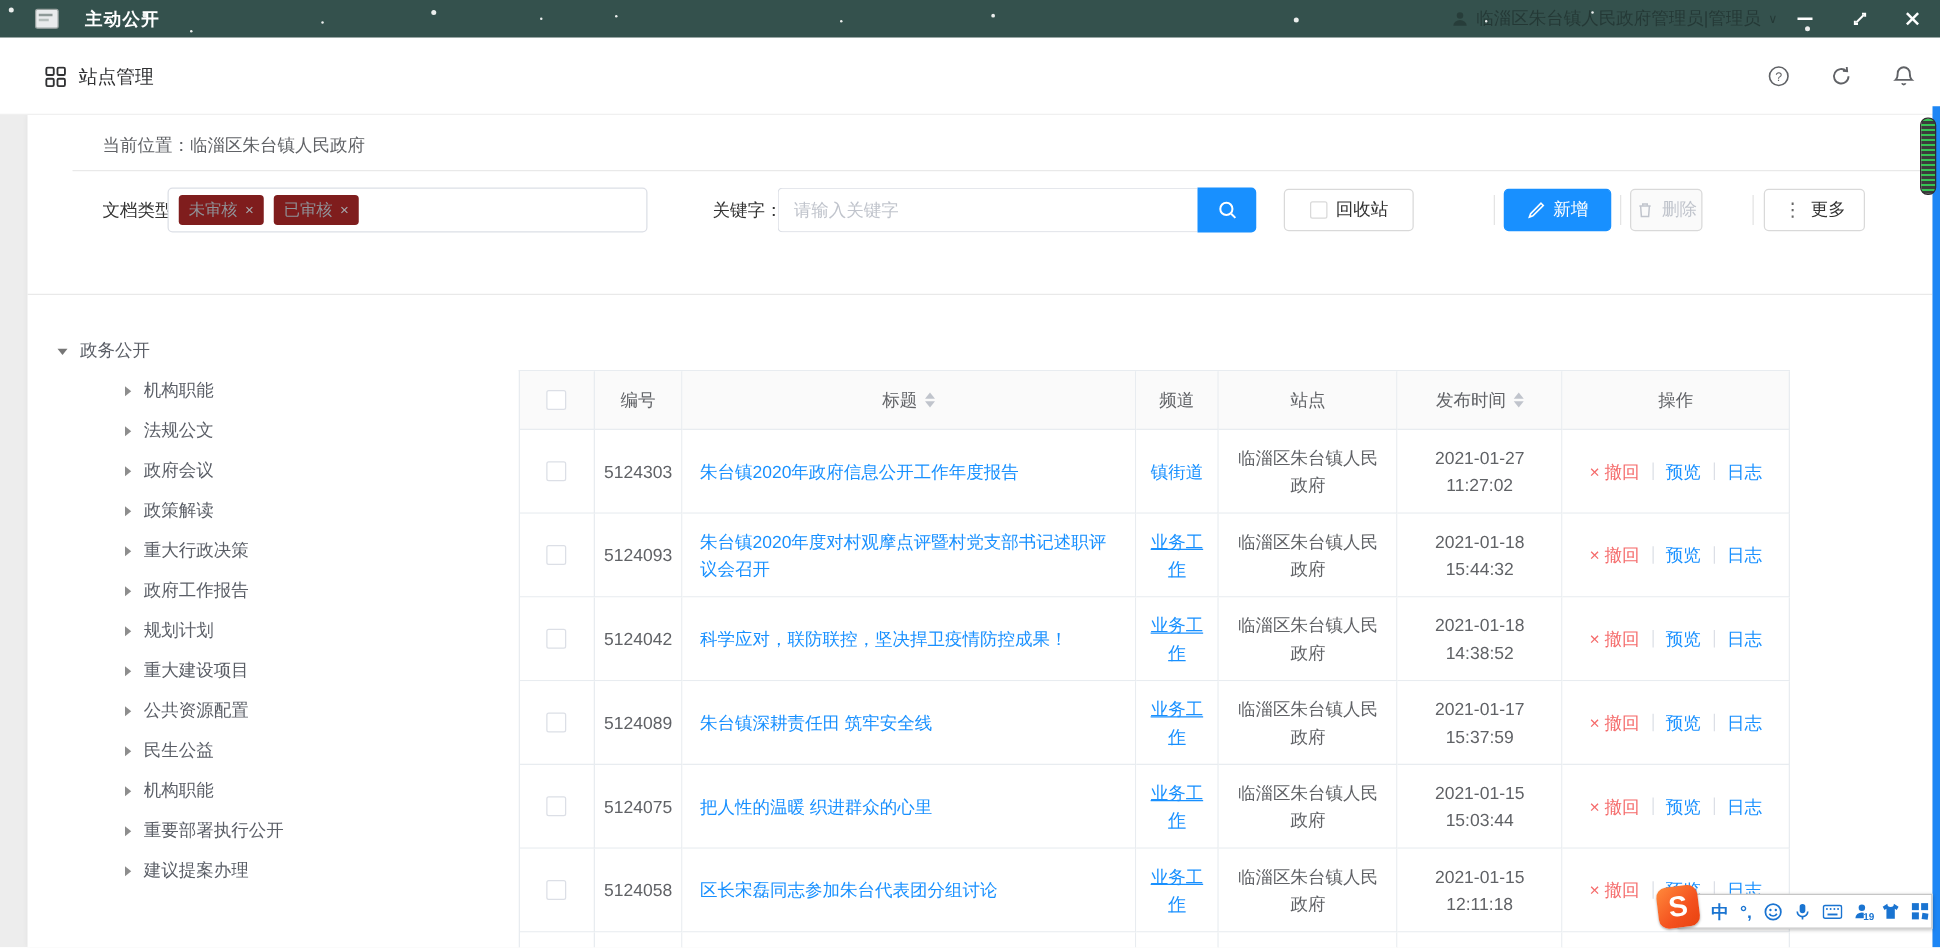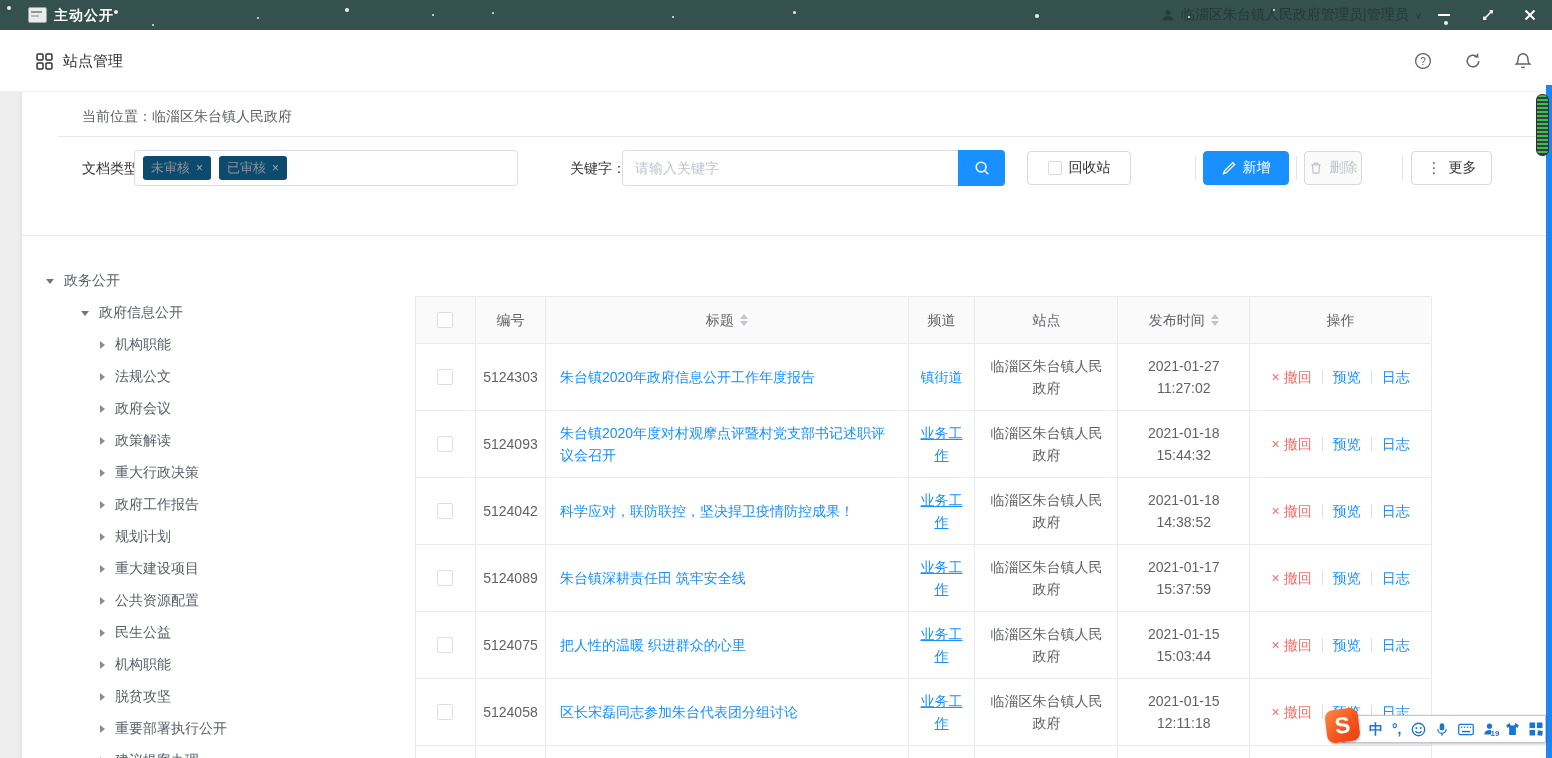--- a/index.html
+++ b/index.html
@@ -5,21 +5,21 @@
   * { box-sizing: border-box; margin: 0; padding: 0; }
   html,body { width:1552px; height:758px; overflow:hidden; }
   body { font-family: "Liberation Sans", "DejaVu Sans", sans-serif; background:#fff; }
   #canvas { position:relative; width:1552px; height:758px; overflow:hidden; background:#fff; }
 
   
   .titlebar { position:absolute; left:0; top:0; width:1552px; height:30px; background:#34514d; z-index:50; }
   .app-icon { position:absolute; left:28px; top:7px; width:19px; height:16px; background:#e9ebec; border:1px solid #9aa3a1; border-radius:2px; }
   .app-icon:before { content:""; position:absolute; left:2px; top:3px; width:11px; height:2px; background:#8f9a98; }
   .app-icon:after { content:""; position:absolute; left:2px; top:7px; width:8px; height:2px; background:#b6bebc; }
-  .tb-title { position:absolute; left:54px; top:7px; color:#fff; font-size:14px; font-weight:bold; letter-spacing:1px; }
+  .tb-title { position:absolute; left:68px; top:7px; color:#fff; font-size:14px; font-weight:bold; letter-spacing:1px; }
   .star { position:absolute; background:#fff; border-radius:50%; opacity:.9; }
   .ghost-user { position:absolute; right:130px; top:6px; display:flex; align-items:center; gap:6px; color:rgba(0,0,0,0.30); font-size:14px; white-space:nowrap; }
   .ghost-user svg { opacity:.8; }
   .win-btn { position:absolute; top:0; width:40px; height:30px; display:flex; align-items:center; justify-content:center; cursor:pointer; }
   .win-min { right:88px; } .win-max { right:44px; } .win-close { right:2px; }
   .min-bar { width:12px; height:2px; background:#fff; }
 
   
   .app-header { position:absolute; left:0; top:30px; width:1552px; height:62px; background:#fff; border-bottom:1px solid #f0f0f0; z-index:20; }
   .hdr-left { position:absolute; left:36px; top:0; height:62px; display:flex; align-items:center; gap:10px; }
@@ -32,21 +32,21 @@
   .card { position:absolute; left:22px; top:0; width:1524px; height:666px; background:#fff; box-shadow:0 0 5px rgba(0,0,0,.08); }
   .breadcrumb { position:absolute; left:60px; top:16px; font-size:14px; color:#606266; }
   .divider-1 { position:absolute; left:36px; right:0; top:44px; height:1px; background:#e9e9e9; }
   .divider-2 { position:absolute; left:0; right:0; top:143px; height:1px; background:#e9e9e9; }
 
   
   .flt-label { position:absolute; top:58px; height:36px; line-height:36px; font-size:14px; color:#333; }
   .lbl-doctype { left:60px; }
   .lbl-keyword { left:548px; }
   .tags-box { position:absolute; left:112px; top:58px; width:384px; height:36px; border:1px solid #dcdfe6; border-radius:4px; display:flex; align-items:center; gap:8px; padding:0 8px; background:#fff; }
-  .tag { background:#0c4a6e; border-radius:3px; height:24px; display:flex; align-items:center; gap:6px; padding:0 8px; font-size:13px; color:#909399; }
+  .tag { background:#7f1d1d; border-radius:3px; height:24px; display:flex; align-items:center; gap:6px; padding:0 8px; font-size:13px; color:#909399; }
   .tag .tag-x { font-size:12px; color:#a6a9ad; cursor:pointer; }
   .kw-input { position:absolute; left:600px; top:58px; width:336px; height:36px; border:1px solid #dcdfe6; border-right:none; border-radius:4px 0 0 4px; padding:0 12px; font-size:14px; color:#333; font-family:inherit; outline:none; }
   .kw-input::placeholder { color:#c0c4cc; }
   .search-btn { position:absolute; left:936px; top:58px; width:47px; height:36px; background:#1890ff; border:none; border-radius:0 4px 4px 0; display:flex; align-items:center; justify-content:center; cursor:pointer; }
 
   .btn { position:absolute; top:59px; height:34px; border-radius:4px; display:flex; align-items:center; justify-content:center; gap:7px; font-size:14px; cursor:pointer; border:1px solid #d9d9d9; background:#fff; color:#333; font-family:inherit; }
   .btn-recycle { left:1005px; width:104px; }
   .btn-add { left:1181px; width:86px; background:#1890ff; border-color:#1890ff; color:#fff; }
   .btn-delete { left:1282px; width:58px; background:#fafafa; color:#c0c4cc; cursor:not-allowed; }
   .btn-more { left:1389px; width:81px; }
@@ -235,24 +235,20 @@
         <span>更多</span>
       </button>
 
       <div class="divider-2"></div>
 
       <div class="tree">
         <div class="tree-item lvl1">
             <span class="caret-down"></span>
             <span>政务公开</span>
           </div>
-        <div class="tree-item lvl2">
-            <span class="caret-down"></span>
-            <span>政府信息公开</span>
-          </div>
         <div class="tree-item lvl3">
             <span class="caret-right"></span>
             <span>机构职能</span>
           </div>
         <div class="tree-item lvl3">
             <span class="caret-right"></span>
             <span>法规公文</span>
           </div>
         <div class="tree-item lvl3">
             <span class="caret-right"></span>
@@ -282,24 +278,20 @@
             <span class="caret-right"></span>
             <span>公共资源配置</span>
           </div>
         <div class="tree-item lvl3">
             <span class="caret-right"></span>
             <span>民生公益</span>
           </div>
         <div class="tree-item lvl3">
             <span class="caret-right"></span>
             <span>机构职能</span>
-          </div>
-        <div class="tree-item lvl3">
-            <span class="caret-right"></span>
-            <span>脱贫攻坚</span>
           </div>
         <div class="tree-item lvl3">
             <span class="caret-right"></span>
             <span>重要部署执行公开</span>
           </div>
         <div class="tree-item lvl3">
             <span class="caret-right"></span>
             <span>建议提案办理</span>
           </div>
       </div>

